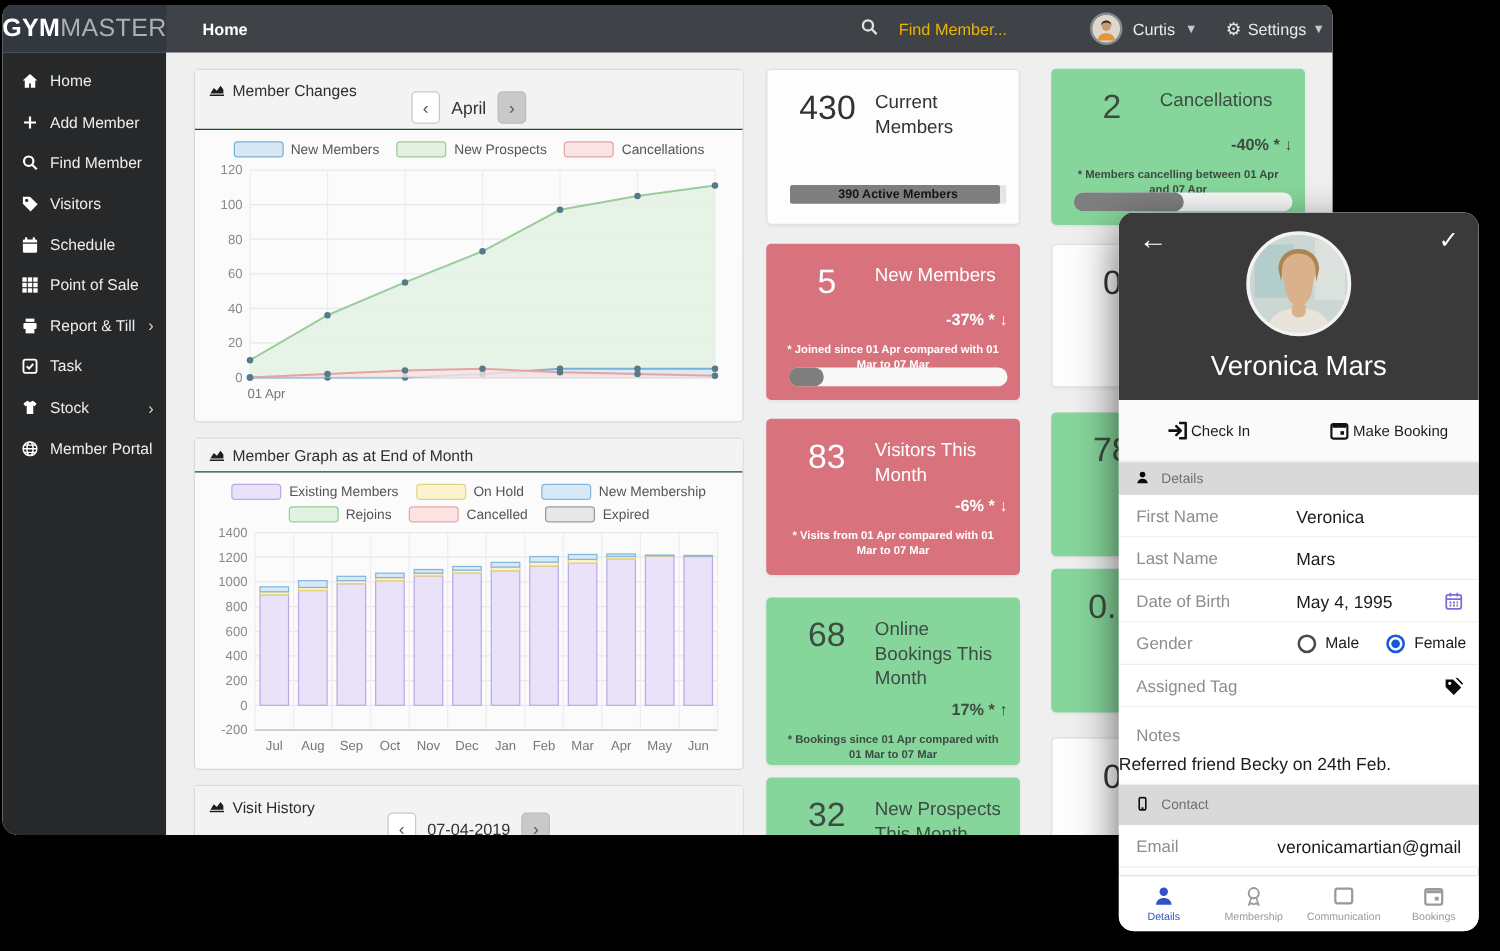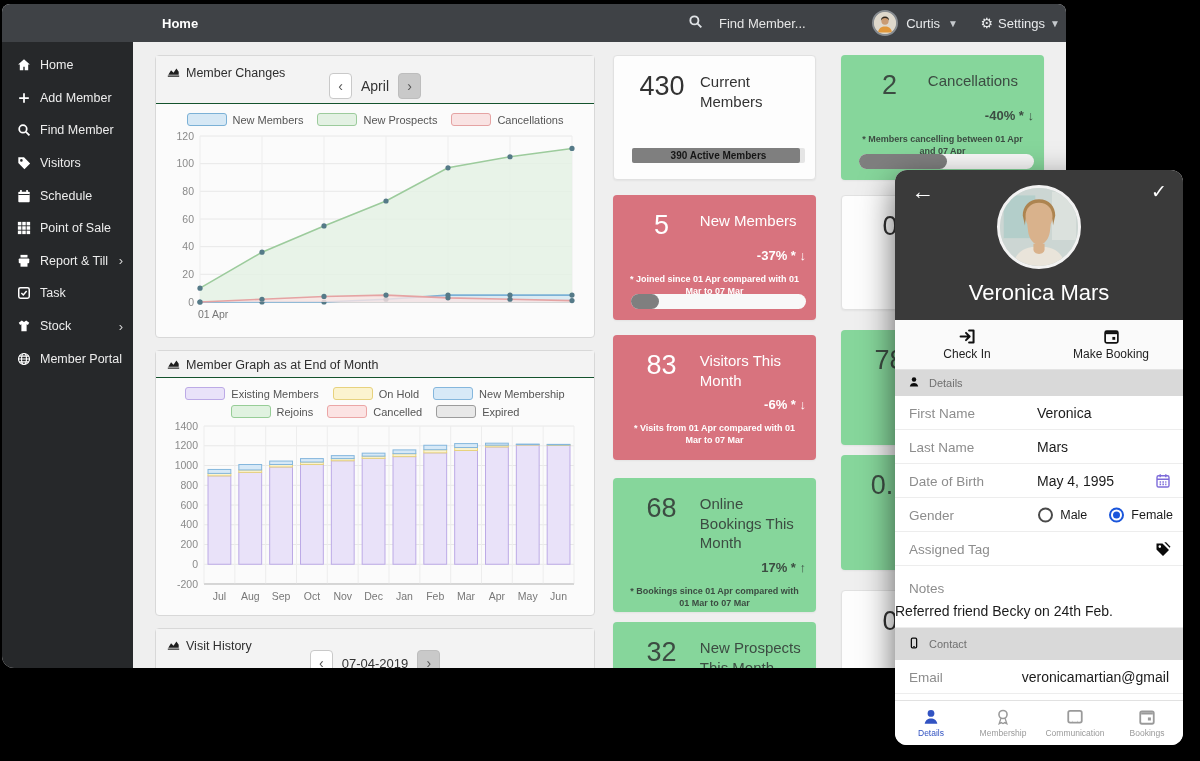--- a/index.html
+++ b/index.html
@@ -10,21 +10,21 @@
     border-radius:8px 8px 12px 12px; overflow:hidden; background:#efefef; }
 
   
   .navbar { position:absolute; top:0; left:0; right:0; height:38px; background:#3f4246; z-index:5; }
   .logo { position:absolute; left:0; top:0; width:131px; height:38px; background:#31383f;
     display:flex; align-items:center; justify-content:center; font-size:20px; letter-spacing:.3px; }
   .logo .lb { font-weight:700; color:#fff; } .logo .ll { font-weight:300; color:#a9b0b6; }
   .nav-home { position:absolute; left:148px; top:0; height:38px; display:flex; align-items:center;
     color:#fff; font-size:13px; font-weight:700; padding:0 12px; }
   .nav-search { position:absolute; left:686px; top:0; height:38px; display:flex; align-items:center;
-    gap:16px; color:#e5e5e5; font-size:13px; }
+    gap:16px; color:#eab308; font-size:13px; }
   .nav-search svg { width:15px; height:15px; color:#dfe2e5; }
   .nav-user { position:absolute; right:108px; top:0; height:38px; display:flex; align-items:center; gap:8px;
     color:#e8eaec; font-size:13px; }
   .avatar { width:26px; height:26px; border-radius:50%; border:2px solid #878c91; overflow:hidden; background:#ddd6c9; }
   .caret { font-size:10px; color:#c5c9cd; }
   .nav-settings { position:absolute; right:6px; top:0; height:38px; display:flex; align-items:center; gap:5px;
     color:#e8eaec; font-size:13px; }
   .gear { font-size:14px; }
 
   
@@ -76,21 +76,21 @@
     border-radius:12px; box-shadow:0 12px 34px rgba(0,0,0,.6); overflow:hidden;
     display:flex; flex-direction:column; z-index:20; }
   .mp-header { background:#3a3a3a; height:150px; position:relative; flex:none; }
   .mp-back { position:absolute; left:16px; top:8px; color:#fff; font-size:23px; cursor:pointer; }
   .mp-check { position:absolute; right:16px; top:10px; color:#fff; font-size:19px; cursor:pointer; }
   .mp-photo { position:absolute; left:50%; top:15px; transform:translateX(-50%); width:84px; height:84px;
     border-radius:50%; border:3px solid #f2f2f2; overflow:hidden; background:#cfd6d2; }
   .mp-photo svg { width:100%; height:100%; }
   .mp-name { position:absolute; left:0; right:0; top:110px; text-align:center; color:#fff; font-size:22px; }
   .mp-actions { height:50px; background:#fafafa; border-bottom:1px solid #e3e3e3; display:flex; flex:none; }
-  .mp-action { flex:1; display:flex; flex-direction:column; align-items:center; justify-content:center;
+  .mp-action { flex:1; display:flex; flex-direction:row; align-items:center; justify-content:center;
     gap:2px; font-size:12px; color:#1e1e1e; cursor:pointer; }
   .mp-action svg { width:17px; height:17px; color:#111; }
   .mp-sec { height:26px; background:#d9d9d9; display:flex; align-items:center; padding-left:13px; gap:9px;
     font-size:11px; color:#707070; flex:none; }
   .mp-sec.tall { height:32px; }
   .mp-sec svg { width:12px; height:12px; color:#0c0c0c; }
   .mp-row { position:relative; height:34px; border-bottom:1px solid #ededed; flex:none; background:#fff; }
   .mp-label { position:absolute; left:14px; top:50%; transform:translateY(-50%); font-size:13.5px; color:#8d8d8d; }
   .mp-val { position:absolute; left:142px; top:50%; transform:translateY(-50%); font-size:14px; color:#1b1b1b; }
   .mp-val.right { left:auto; right:14px; }
@@ -110,20 +110,24 @@
     font-size:8.5px; color:#9a9a9a; cursor:pointer; }
   .mp-tab svg { width:18px; height:18px; }
   .mp-tab.active { color:#3253c2; }
 </style>
 </head>
 <body>
 
 <div class="app">
 
   <div class="navbar">
+    <div class="logo">
+      <span class="lb">GYM</span>
+        <span class="ll">MASTER</span>
+    </div>
     <div class="nav-home">Home</div>
     <div class="nav-search">
       <span><svg viewBox="0 0 16 16" fill="none" stroke="currentColor" stroke-width="2">
             <circle cx="6.8" cy="6.8" r="4.3"></circle>
             <path d="m10.2 10.2 4 4"></path>
           </svg></span>
       <span>Find Member...</span>
     </div>
     <div class="nav-user">
       <span class="avatar"><svg viewBox="0 0 28 28">

